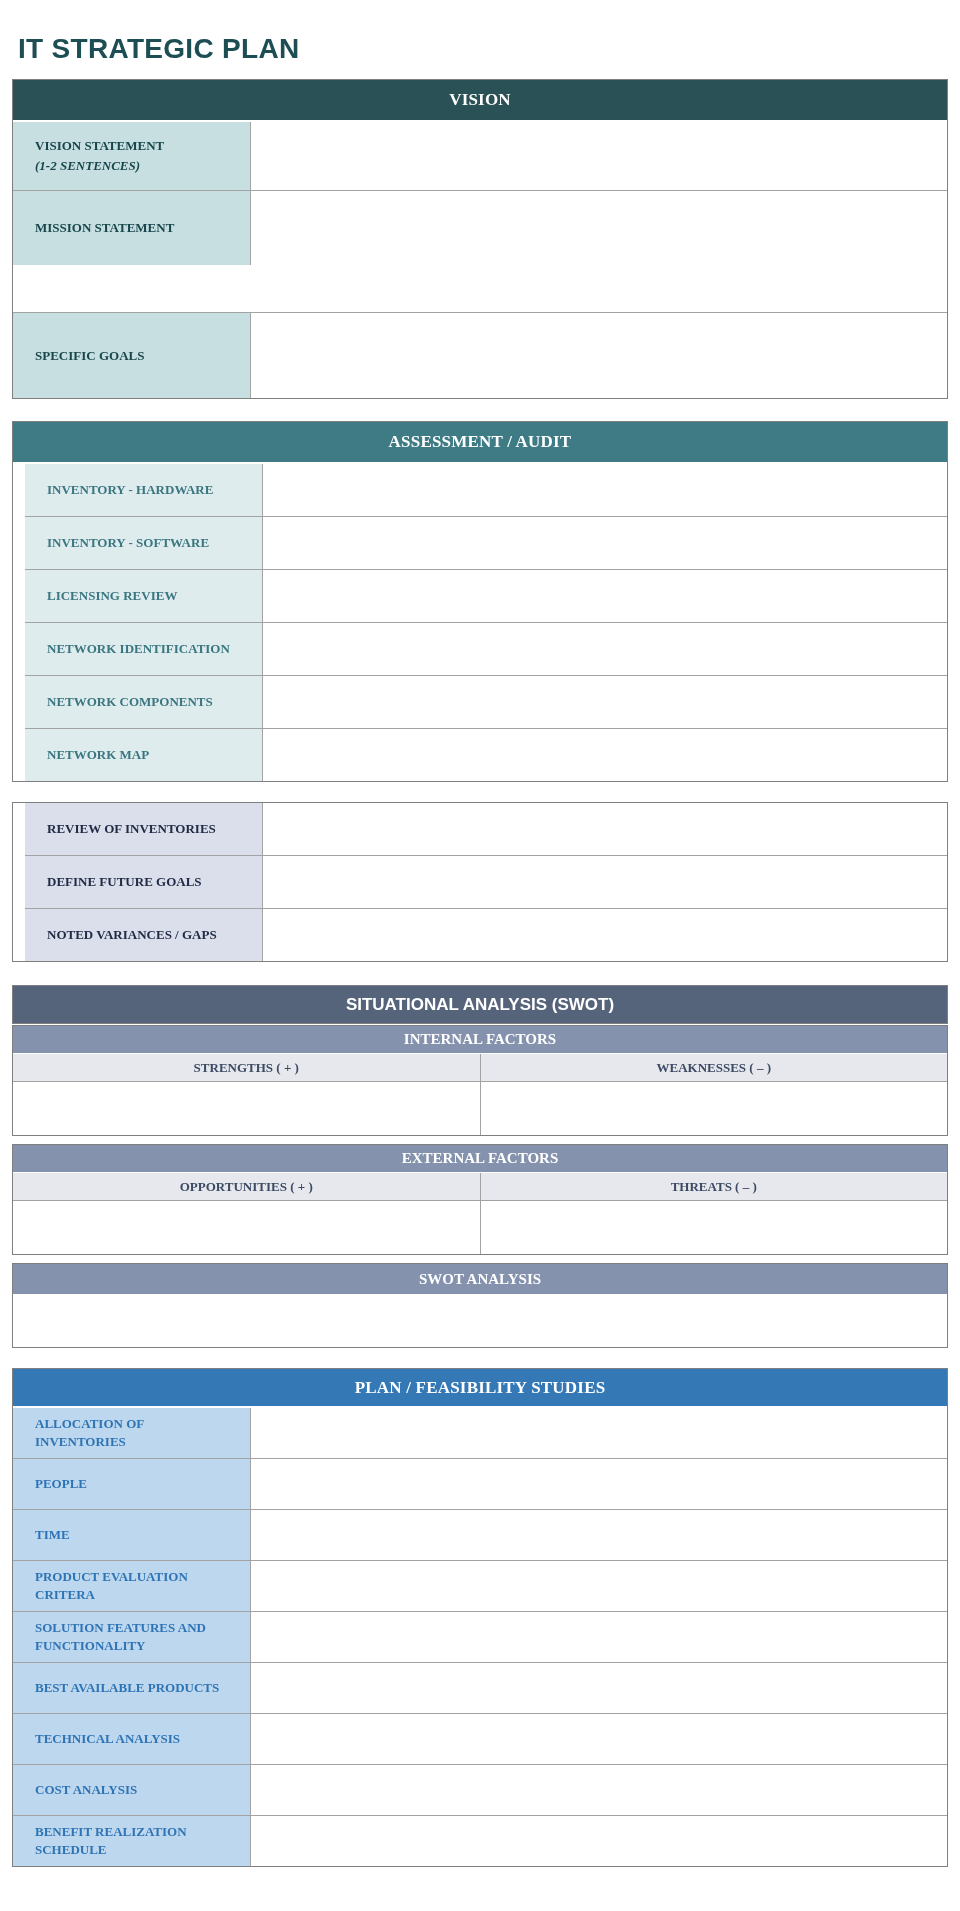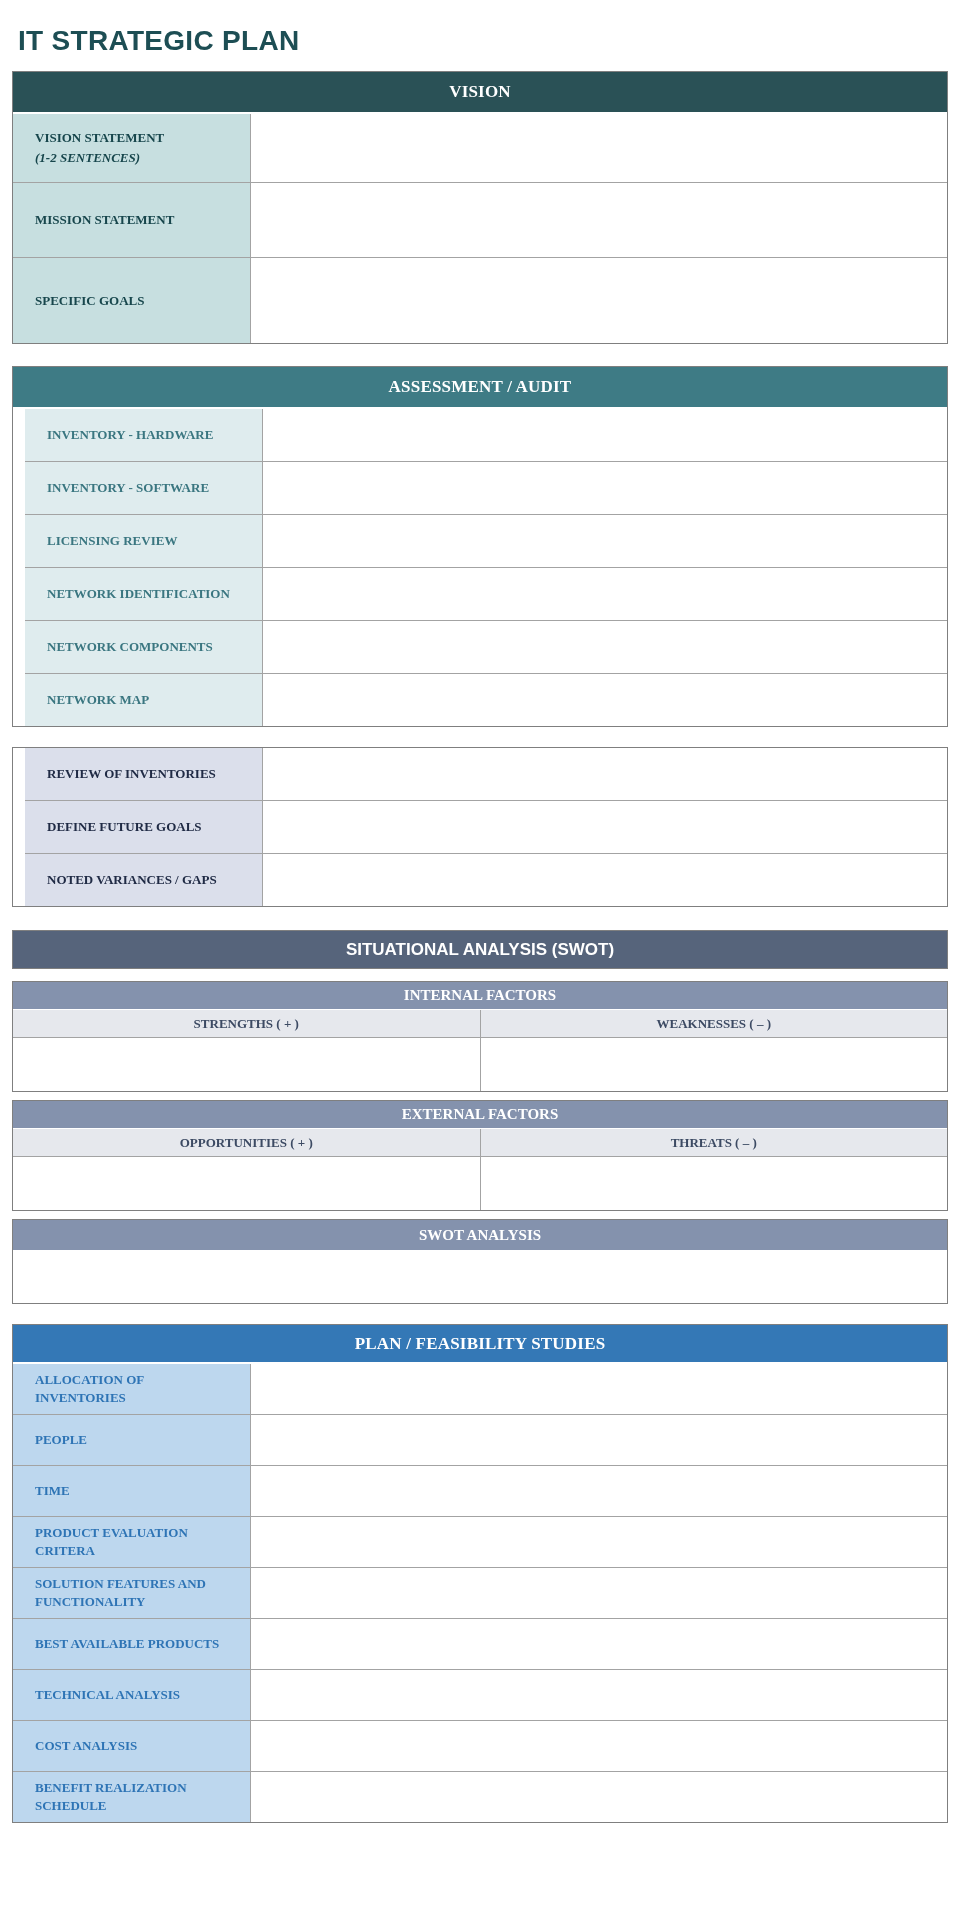--- a/index.html
+++ b/index.html
@@ -1,21 +1,21 @@
 <!DOCTYPE html>
 <html style="--title_text: #1D4E54; --header_text: #FFFFFF; --border_outer: #7F7F7F; --border_inner: #A3A3A3; --vision_header_bg: #2A5156; --vision_label_bg: #C7DFE0; --vision_label_text: #17464C; --assessment_header_bg: #3E7B85; --assessment_label_bg: #DFECEE; --assessment_label_text: #3A7680; --gap_header_bg: #232F4E; --gap_label_bg: #DBDFEB; --gap_label_text: #202B45; --swot_banner_bg: #56647B; --swot_subheader_bg: #8492AD; --swot_colhead_bg: #E6E8ED; --swot_colhead_text: #3C4A63; --plan_header_bg: #3478B6; --plan_label_bg: #BDD7EE; --plan_label_text: #2E74B5;"><head>
 <meta charset="utf-8">
 <style>
   html,body { margin:0; padding:0; background:#fff; }
   body {
     width:960px; height:1911px; position:relative;
     font-family:"Liberation Sans", sans-serif;
     -webkit-font-smoothing:antialiased;
   }
-  .wrap { position:absolute; left:12px; top:8px; width:936px; }
+  .wrap { position:absolute; left:12px; top:16px; width:936px; }
 
   h1.page-title {
     margin:16px 0 0 6px; font-size:28px; line-height:33px;
     font-weight:bold; letter-spacing:.3px;
     color:var(--title_text);
   }
 
   
   .tbl { border:1px solid var(--border_outer); background:#fff;font-family:Liberation Serif, serif; }
   .thead {
@@ -41,21 +41,21 @@
   .vision .tlabel     { background:var(--vision_label_bg);      color:var(--vision_label_text); }
   .assessment .thead  { background:var(--assessment_header_bg); height:40px; }
   .assessment .tlabel { background:var(--assessment_label_bg);  color:var(--assessment_label_text); }
   .gapsec .thead      { background:var(--gap_header_bg);        height:36px; }
   .gapsec .tlabel     { background:var(--gap_label_bg);         color:var(--gap_label_text); }
   .plan .thead        { background:var(--plan_header_bg);       height:37px; }
   .plan .tlabel       { background:var(--plan_label_bg);        color:var(--plan_label_text); }
 
   .mt14 { margin-top:14px; } .mt22 { margin-top:22px; }
   .mt20 { margin-top:20px; } .mt23 { margin-top:23px; }
-  .mt12 { margin-top:12px; } .mt8  { margin-top:8px; }
+  .mt12 { margin-top:1px; } .mt8  { margin-top:8px; }
 
   
   .banner {
     height:37px; display:flex; align-items:center; justify-content:center;
     background:var(--swot_banner_bg); color:var(--header_text);
     font-weight:bold; font-size:17px; border:1px solid var(--border_outer);
   }
   .subband {
     height:27px; display:flex; align-items:center; justify-content:center;
     background:var(--swot_subheader_bg); color:var(--header_text);
@@ -67,21 +67,21 @@
     background:var(--swot_colhead_bg); color:var(--swot_colhead_text);
     font-weight:bold; font-size:13px;
   }
   .colhead:first-child { border-right:1px solid var(--border_inner); }
   .swot-row { display:flex; }
   .swot-cell { flex:1 1 50%; height:53px; background:#fff; }
   .swot-cell:first-child { border-right:1px solid var(--border_inner); }
   .analysis-cell { height:52px; background:#fff; }
 
   
-  .h68 { min-height:68px; } .h74 { min-height:74px; } .h85 { min-height:85px; }
+  .h68 { min-height:68px; } .h74 { min-height:74px; } .h85 { min-height:85px;margin-top:47px; }
   .h52 { min-height:52px;margin-left:12px; } .h50 { min-height:50px;gap:41px; }
 </style>
 </head>
 <body>
 
 <div class="wrap">
 
   <h1 class="page-title">IT STRATEGIC PLAN</h1>
 
   <div class="tbl vision mt14">

